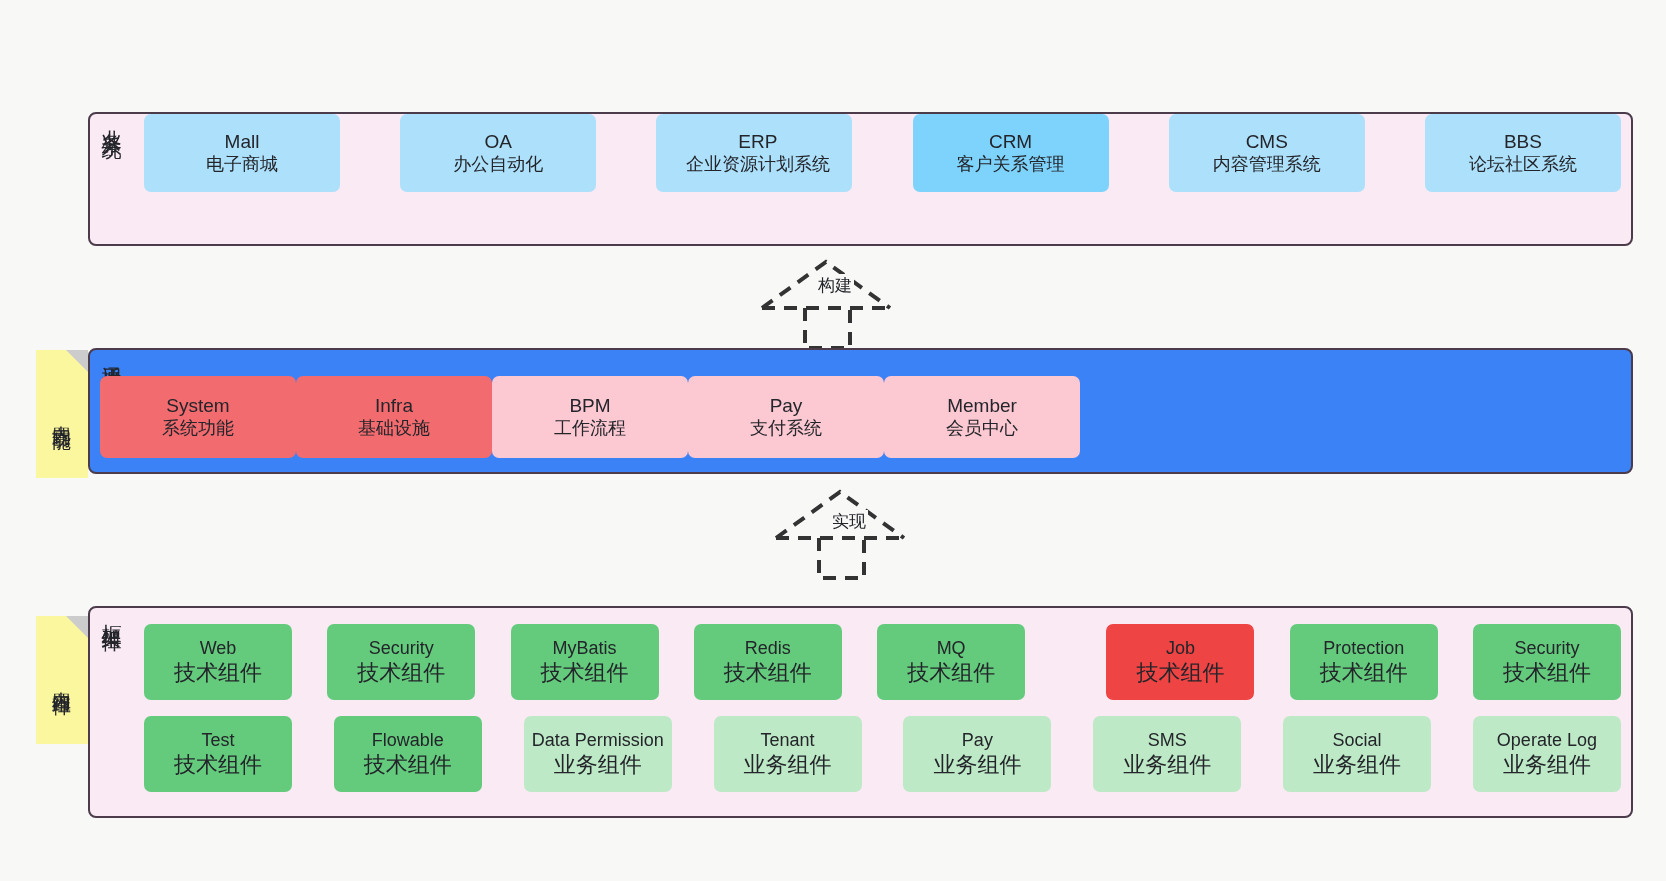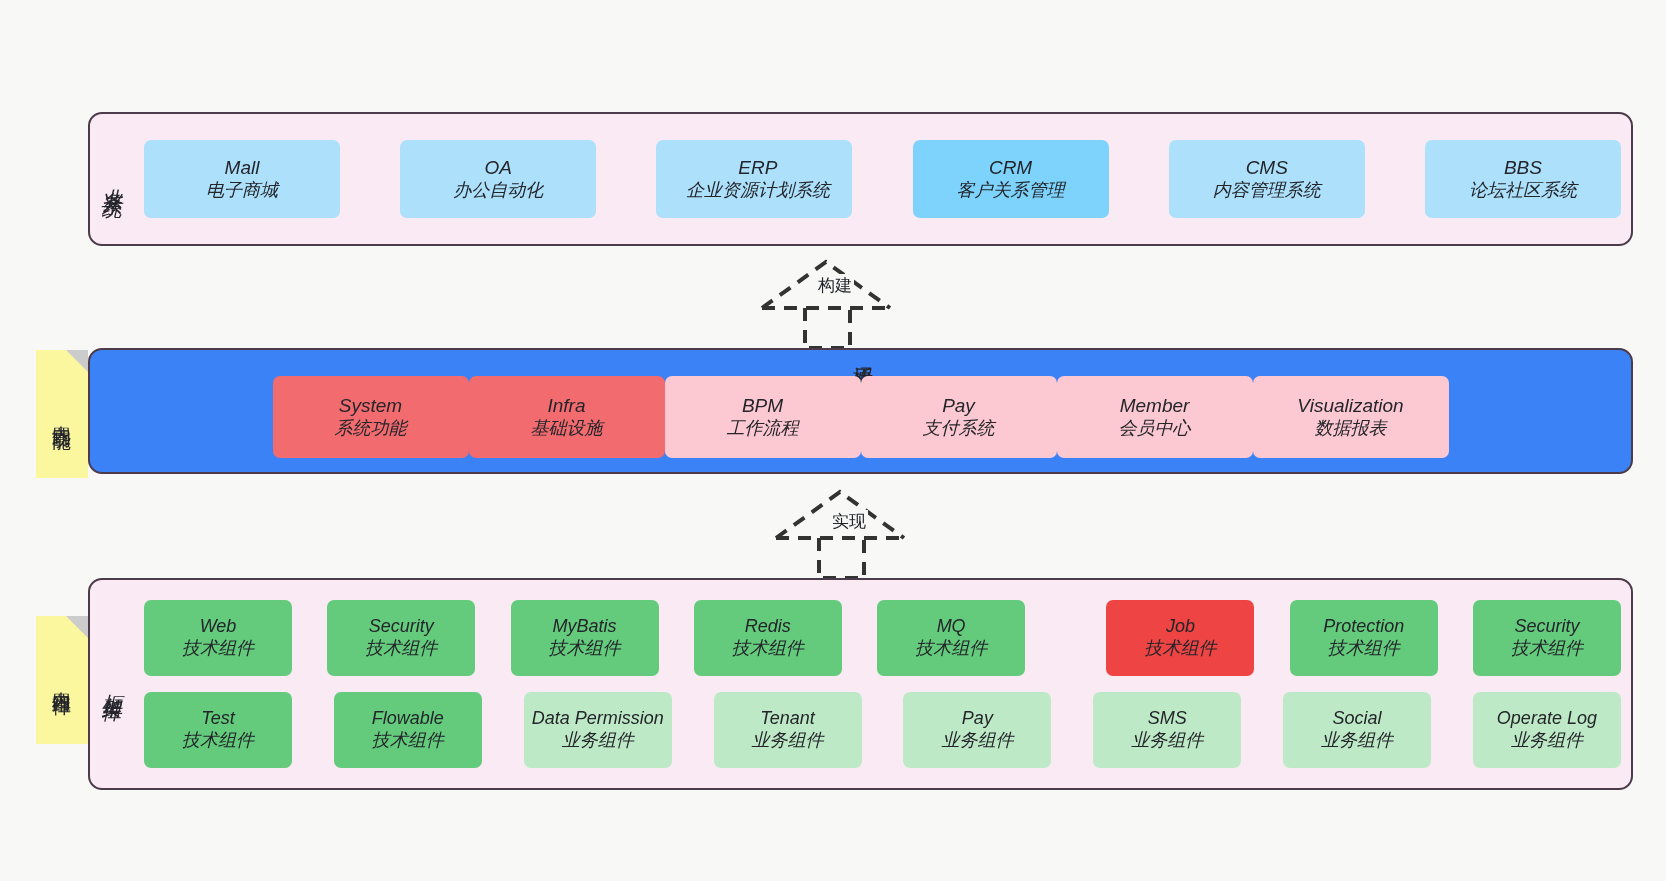--- a/index.html
+++ b/index.html
@@ -15,24 +15,23 @@
     width: 1666px;
     height: 881px;
     background: #f8f8f7;
   }
 
   
   .layer {
     position: absolute;
     background: #f9eaf4;
     border: 2px solid #4c3b4b;
-    border-radius: 14px;
-    display: flex;
-    align-items: center;
-    font-style: italic;
+    border-radius: 8px;
+    display: flex;
+    align-items: flex-start;
   }
 
   
   .layer-label {
     flex: 0 0 auto;
     width: 44px;
     display: flex;
     align-items: center;
     justify-content: center;
     font-size: 20px;
@@ -80,21 +79,21 @@
   }
   .card .t-en { font-size: 19px; }
   .card .t-cn { font-size: 18px; }
 
   .card.biz    { width: 196px; height: 78px; background: #ade0fb; }
   .card.mod    { width: 196px; height: 82px; background: #fcc8d2; }
   .card.mod.hl { background: #f26b6f; }
   .card.fw     { width: 148px; height: 76px; background: #64cb7d; }
   .card.fw.biz-comp { background: #bee9c6; }
   .card.fw .t-en { font-size: 18px; }
-  .card.fw .t-cn { font-size: 18px; }
+  .card.fw .t-cn { font-size: 22px; }
 
   
   .note {
     position: absolute;
     background: #fbf79e;
     color: #23252a;
     display: flex;
     align-items: center;
     justify-content: center;
     font-size: 19px;
@@ -193,40 +192,36 @@
           <span class="t-cn">工作流程</span>
         </div>
         <div class="card mod" style="background: rgb(252, 200, 210);">
           <span class="t-en">Pay</span>
           <span class="t-cn">支付系统</span>
         </div>
         <div class="card mod" style="background: rgb(252, 200, 210);">
           <span class="t-en">Member</span>
           <span class="t-cn">会员中心</span>
         </div>
-        <div class="card mod" style="background: rgb(252, 200, 210);">
-          <span class="t-en">Visualization</span>
-          <span class="t-cn">数据报表</span>
-        </div>
       </div>
   </div>
 
   <div class="connector" id="conn-impl" style="left:772px; top:488px; width:142px; height:92px;">
     <svg width="142" height="92" viewBox="0 0 142 92">
       <path d="M 4 50 L 68 4 L 132 50" fill="none" stroke="#333333" stroke-width="4" stroke-dasharray="13,9" stroke-linecap="butt"></path>
       <path d="M 4 50 L 132 50" fill="none" stroke="#333333" stroke-width="4" stroke-dasharray="13,9" stroke-linecap="butt"></path>
       <path d="M 47 50 L 47 90 L 92 90 L 92 50" fill="none" stroke="#333333" stroke-width="4" stroke-dasharray="13,9" stroke-linecap="butt"></path>
     </svg>
     <span class="conn-label" style="left:58px; top:22px;">实现</span>
   </div>
 
   <div class="note" id="note-framework" style="left: 36px; top: 616px; width: 52px; height: 128px; background: rgb(251, 247, 158);">
     <span class="note-text">内置组件</span>
   </div>
-  <div class="layer" id="layer-framework" style="left: 88px; top: 578px; width: 1545px; height: 212px; background: rgb(249, 234, 244); border-color: rgb(76, 59, 75);">
+  <div class="layer" id="layer-framework" style="left: 88px; top: 606px; width: 1545px; height: 212px; background: rgb(249, 234, 244); border-color: rgb(76, 59, 75);">
     <div class="layer-label">框架组件</div>
     <div class="layer-body two-rows">
       <div class="comp-row" id="fw-row1">
           <div class="card fw" style="background: rgb(100, 203, 125);">
             <span class="t-en">Web</span>
             <span class="t-cn">技术组件</span>
           </div>
           <div class="card fw" style="background: rgb(100, 203, 125);">
             <span class="t-en">Security</span>
             <span class="t-cn">技术组件</span>

